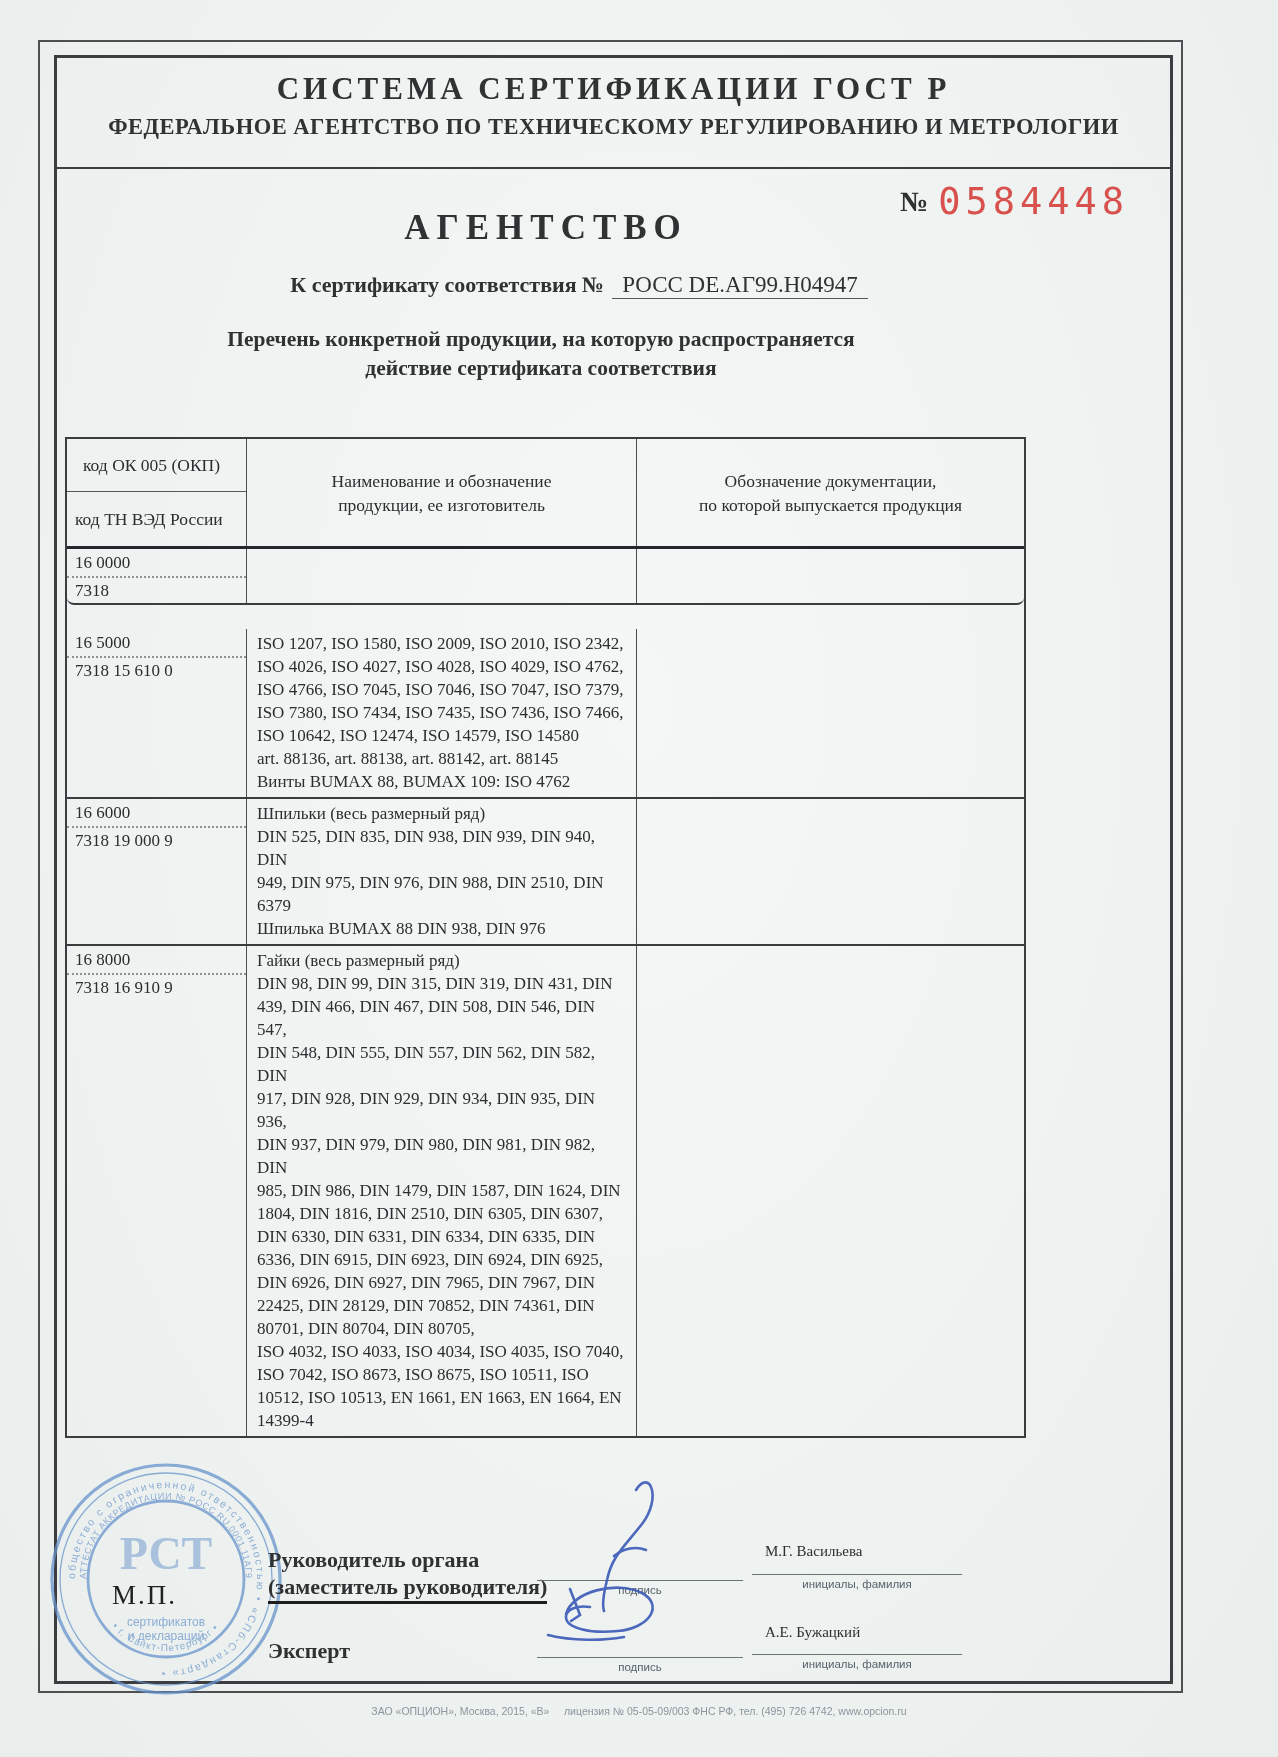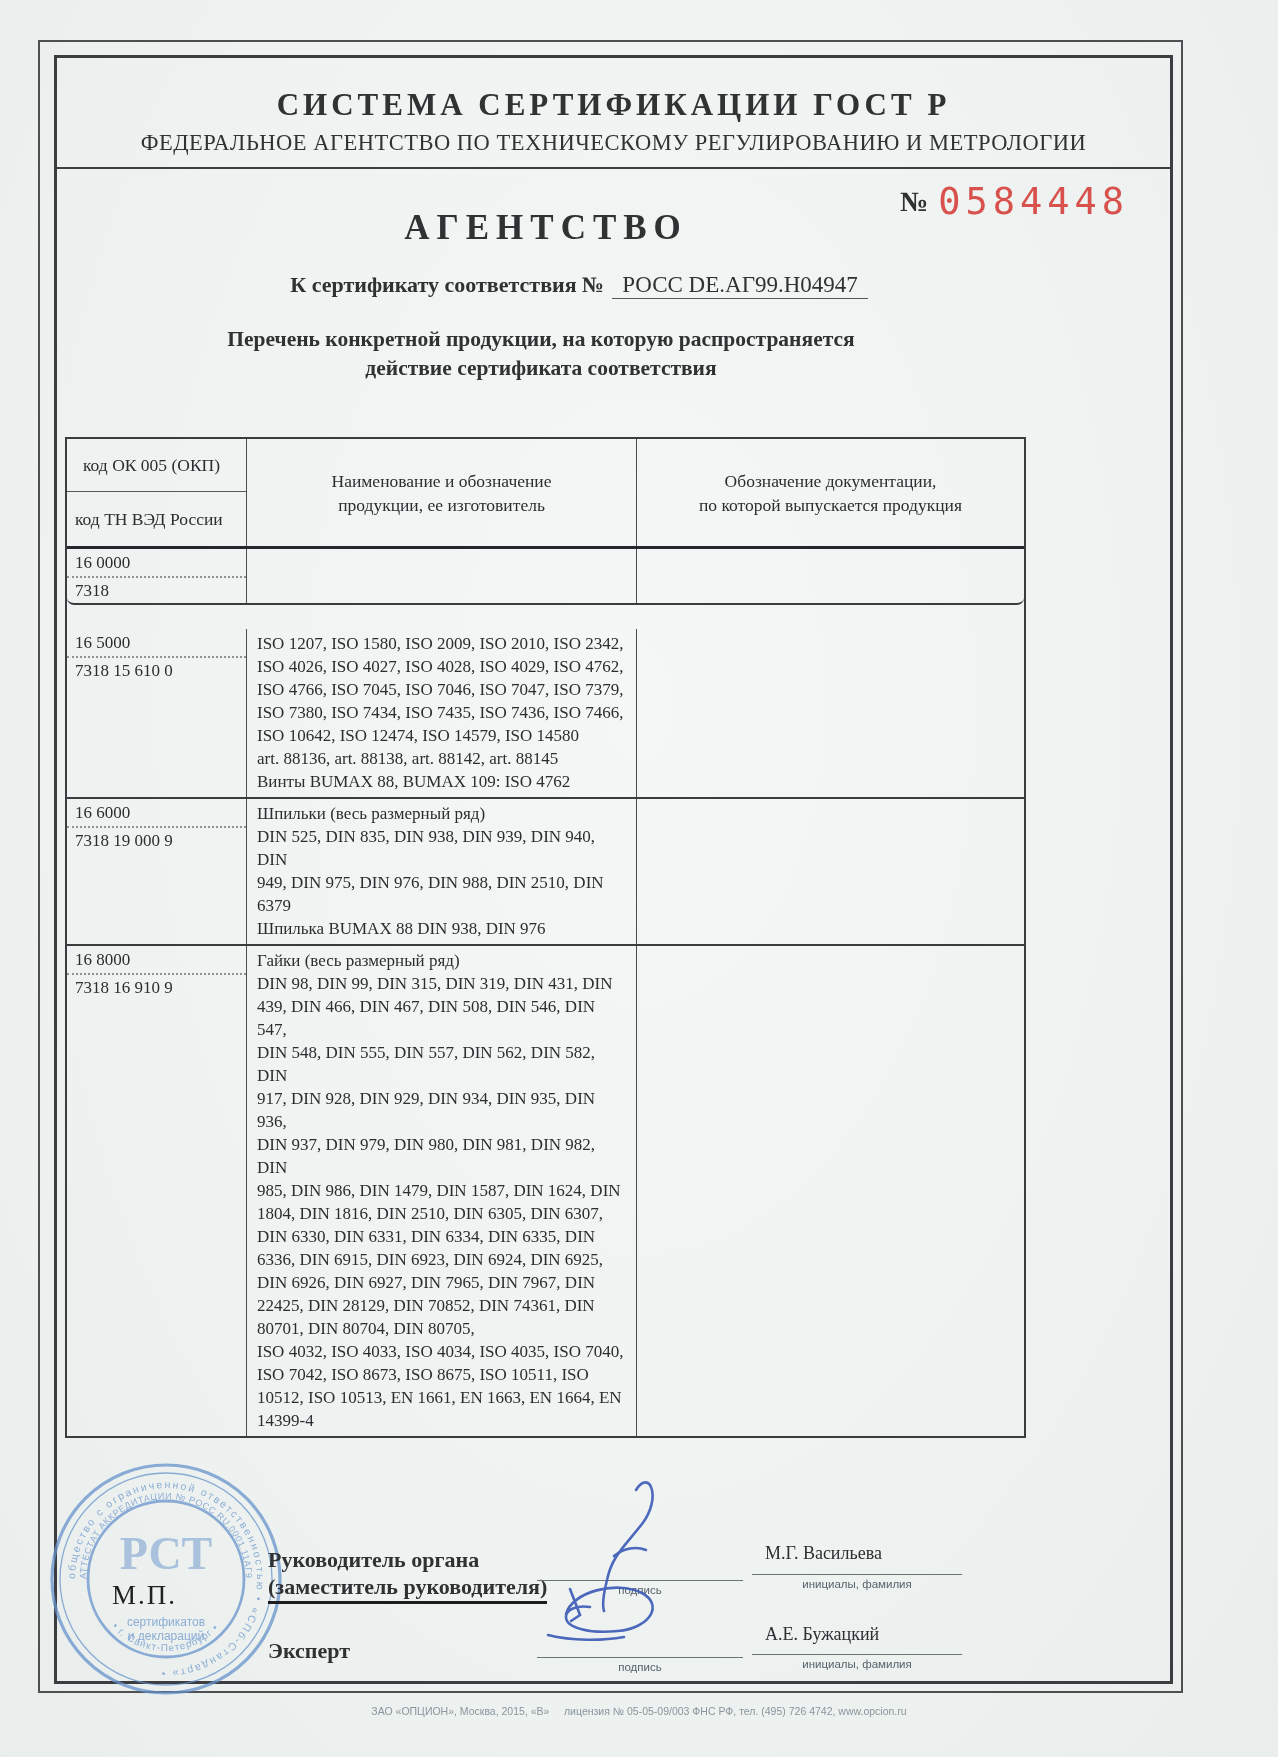--- a/index.html
+++ b/index.html
@@ -5,22 +5,22 @@
   * { box-sizing: border-box; margin: 0; padding: 0; }
   body { background:#e8eae7; font-family:"Liberation Serif","DejaVu Serif",serif; }
   .page {
     position:relative; width:1278px; height:1757px; margin:0 auto;
     background:radial-gradient(ellipse at 50% 40%, #f4f7f5 0%, #eef2f0 60%, #e9eeec 100%);
     overflow:hidden; color:#2b2d30;
   }
   .outer-frame { position:absolute; left:38px; top:40px; width:1145px; height:1653px; border:2px solid #4d4f52; }
   .inner-frame { position:absolute; left:54px; top:55px; width:1119px; height:1629px; border:3px solid #3b3d40; }
   .header-box { position:absolute; left:54px; top:55px; width:1119px; height:114px; border-bottom:2.5px solid #3b3d40; text-align:center; }
-  .sys-line { margin-top:32px; font-size:31px; font-weight:bold; letter-spacing:4px; color:#303234; }
-  .agency-line { margin-top:7px; font-size:22.5px; font-weight:normal; letter-spacing:0.5px; color:#303234; }
+  .sys-line { margin-top:16px; font-size:31px; font-weight:bold; letter-spacing:4px; color:#303234; }
+  .agency-line { margin-top:7px; font-size:22.5px; font-weight:bold; letter-spacing:0.5px; color:#303234; }
 
   .form-number { position:absolute; left:900px; top:180px; display:flex; align-items:flex-start; }
   .form-number .no { font-size:28px; font-weight:bold; color:#2e3032; margin-top:6px; }
   .form-number .digits { font-family:"DejaVu Sans Mono",monospace; font-size:37px; color:#d8514d; letter-spacing:5px; margin-left:10px; }
 
   .appendix-title { position:absolute; left:0; top:208px; width:1092px; text-align:center; font-size:35px; font-weight:bold; letter-spacing:7px; color:#2f3133; }
 
   .cert-ref { position:absolute; left:0; top:272px; width:1158px; text-align:center; }
   .cert-ref .lbl { font-size:22px; font-weight:bold; color:#2f3133; }
   .cert-ref .val { font-size:23px; color:#2f3133; border-bottom:1.6px solid #55585b; padding:0 10px 1px 10px; margin-left:8px; }
@@ -51,21 +51,21 @@
   .sigline { position:absolute; border-top:1.6px solid #6b7478; }
   .sig1 { left:537px; top:1580px; width:206px; }
   .sig2 { left:537px; top:1657px; width:206px; }
   .nameline1 { left:752px; top:1574px; width:210px; }
   .nameline2 { left:752px; top:1654px; width:210px; }
   .caption { position:absolute; font-family:"Liberation Sans","DejaVu Sans",sans-serif; font-size:11.5px; color:#57636b; text-align:center; }
   .cap-sig1 { left:537px; top:1584px; width:206px; }
   .cap-sig2 { left:537px; top:1661px; width:206px; }
   .cap-name1 { left:752px; top:1578px; width:210px; }
   .cap-name2 { left:752px; top:1658px; width:210px; }
-  .signer { position:absolute; font-size:18px; color:#2d2f32; }
+  .signer { position:absolute; font-size:15px; color:#2d2f32; }
   .signer1 { left:765px; top:1543px; }
   .signer2 { left:765px; top:1624px; }
 
   .ink-overlay { position:absolute; left:0; top:0; width:1278px; height:1757px; pointer-events:none; }
 
   .footer-imprint { position:absolute; left:0; top:1705px; width:1278px; text-align:center;
     font-family:"Liberation Sans","DejaVu Sans",sans-serif; font-size:10.5px; color:#8a959c; white-space:pre; }
 </style>
 </head>
 <body>

